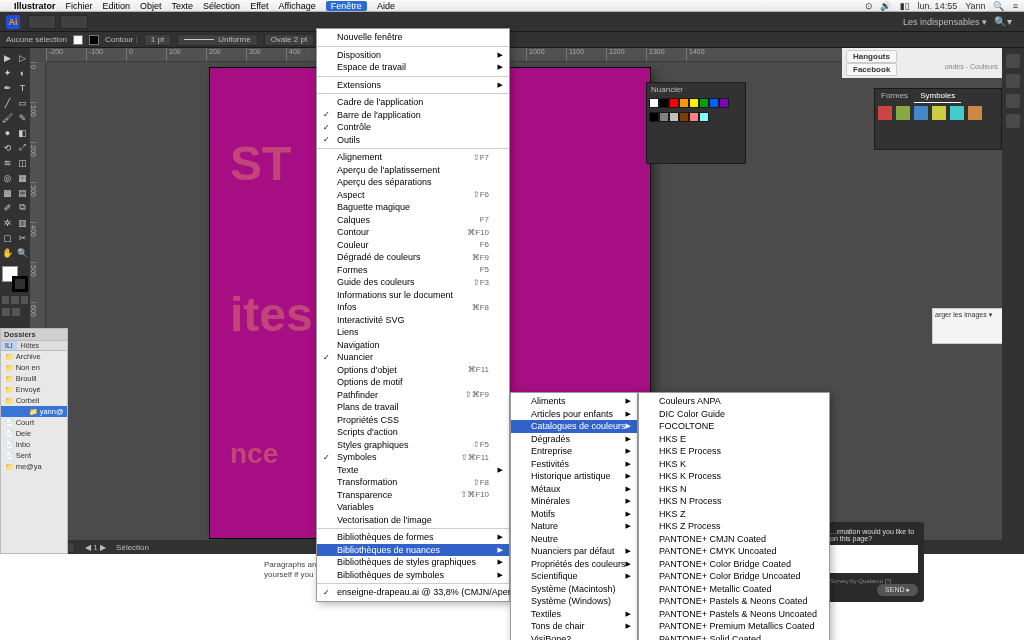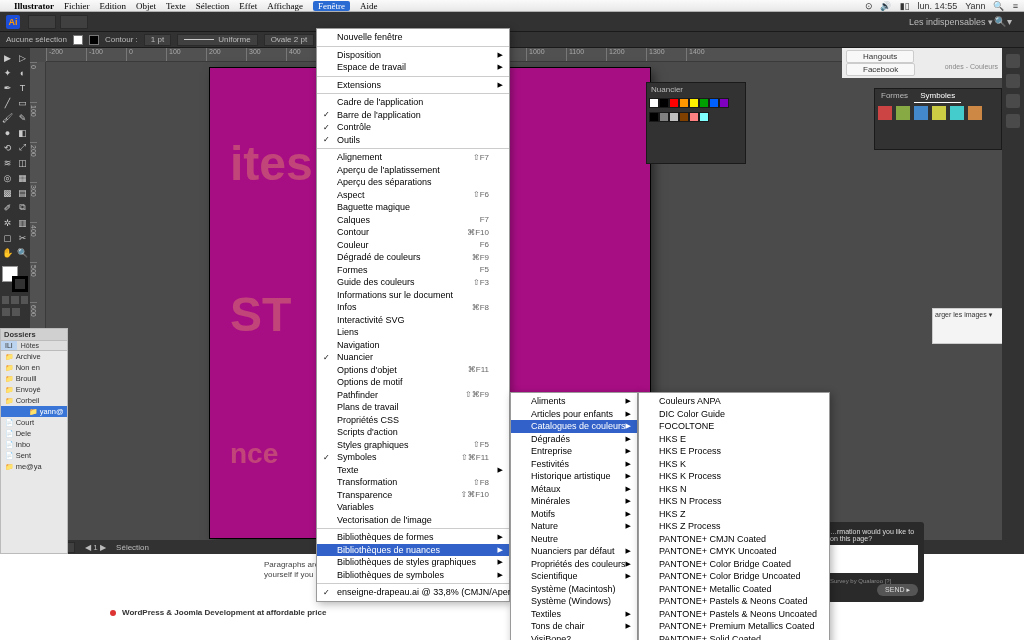--- a/index.html
+++ b/index.html
@@ -1,30 +1,30 @@
 <!DOCTYPE html>
 <html><head>
 <meta charset="utf-8">
 <style>
   * { box-sizing: border-box; margin: 0; padding: 0; font-family: "Lucida Grande", Arial, sans-serif; }
   body { width: 1024px; height: 640px; overflow: hidden; background: #fff; position: relative; font-size: 10px; color: #333; }
   
   .mac-menubar { position: absolute; top: 0; left: 0; right: 0; height: 12px; background: linear-gradient(#fafafa,#e8e8e8); display: flex; align-items: center; padding: 0 6px; font-size: 9px; border-bottom: 1px solid #b0b0b0; z-index: 100; }
   .mac-menubar .apple { margin-right: 8px; }
-  .mac-menubar .item { margin-right: 10px; color: #000; font-family: Liberation Serif, serif; }
+  .mac-menubar .item { margin-right: 10px; color: #000; }
   .mac-menubar .item.active { background: #2a6ad3; color: #fff; padding: 0 5px; border-radius: 2px; }
   .mac-menubar .spacer { flex: 1; }
   .mac-menubar .right { display: flex; align-items: center; gap: 8px; }
   .mac-menubar .right span { font-size: 9px; }
   
   .ai-appbar { position: absolute; top: 12px; left: 0; right: 0; height: 20px; background: #323232; border-bottom: 1px solid #1a1a1a; display: flex; align-items: center; padding: 0 6px; z-index: 20; }
   .ai-appbar .ai-logo { width: 14px; height: 14px; background: #1d4ed8; color: #ff9a00; font-weight: bold; font-size: 9px; display: flex; align-items: center; justify-content: center; border-radius: 2px; margin-right: 8px; }
   .ai-appbar .ctrl { width: 28px; height: 14px; background: #404040; margin-right: 4px; border: 1px solid #2a2a2a; }
   .ai-appbar .spacer { flex: 1; }
-  .ai-appbar .workspace { color: #bbb; font-size: 9px; margin-right: 2px; }
+  .ai-appbar .workspace { color: #bbb; font-size: 9px; margin-right: 8px; }
   .ai-appbar .search-icon { color:#bbb; margin-right:6px;}
   
   .options-bar { position: absolute; top: 32px; left: 0; right: 0; height: 16px; background: #323232; display: flex; align-items: center; padding: 0 6px; z-index: 20; border-bottom: 1px solid #1a1a1a; font-size: 8px; color: #bbb; gap: 6px; }
   .options-bar .field { background: #404040; border: 1px solid #2a2a2a; padding: 0 6px; height: 12px; display: flex; align-items: center; }
   .sw { width:10px;height:10px;background:#000;border:1px solid #777;}
   .sw.white{background:#fff;}
   
   .tools { position: absolute; top: 48px; left: 0; width: 30px; bottom: 86px; background: #323232; z-index: 19; padding:2px 0;}
   .tools .trow { display:flex; }
   .tools .tool { width:15px;height:15px; display:flex;align-items:center;justify-content:center;color:#ccc;font-size:9px;}
@@ -91,21 +91,21 @@
   .panel-brushes .sym{width:14px;height:14px;background:#555;}
   .collapsed-panels{position:absolute;top:48px;right:0;width:22px;bottom:86px;background:#323232;z-index:21;display:flex;flex-direction:column;align-items:center;gap:6px;padding-top:6px;}
   .collapsed-panels div{width:14px;height:14px;background:#4a4a4a;border-radius:2px;}
   
   .feedback{position:absolute;right:100px;bottom:38px;width:100px;height:80px;background:#2a2a2a;color:#ddd;font-size:7px;padding:6px;z-index:30;border-radius:3px;}
   .feedback textarea{width:100%;height:28px;background:#fff;border:none;font-size:6px;margin:3px 0;resize:none;}
   .feedback .send{float:right;background:#555;color:#ddd;padding:2px 8px;border-radius:8px;font-size:7px;}
   .feedback .by{font-size:6px;color:#888;}
   
   .safari-tabs{position:absolute;top:48px;right:22px;width:160px;height:30px;background:#ececec;z-index:2;font-size:8px;padding:2px 4px;}
-  .safari-tabs .tab{display:inline-block;padding:1px 16px;margin-right:4px;border:1px solid #ccc;background:#f8f8f8;border-radius:2px;}
+  .safari-tabs .tab{display:inline-block;padding:1px 6px;margin-right:4px;border:1px solid #ccc;background:#f8f8f8;border-radius:2px;font-weight:bold;}
   .finder-toolbar-peek{position:absolute;bottom:296px;right:12px;width:80px;height:36px;background:#f4f4f4;border:1px solid #ccc;z-index:2;font-size:7px;padding:2px;}
 </style>
 </head>
 <body>
 
 <div class="mac-menubar">
   <span class="apple"></span>
   <span class="item" style="font-weight:bold">Illustrator</span>
   <span class="item">Fichier</span>
   <span class="item">Edition</span>
@@ -248,22 +248,22 @@
       <span>200</span>
       <span>300</span>
       <span>400</span>
       <span>500</span>
       <span>600</span>
       <span>700</span>
       <span>800</span>
     </div>
   <div class="artboard">
     <div class="watermark">
+        <span>ST</span>
         <span>ites</span>
-        <span>ST</span>
         <span style="font-size:28px;">nce</span>
       </div>
     <div class="ribbon">
         <div class="piece p1"></div>
         <div class="piece p2"></div>
         <div class="brush"></div>
         <div class="handle"></div>
       </div>
     <div class="guide-v"></div>
   </div>
@@ -350,24 +350,20 @@
 <div class="mail-clock">
   <div style="font-size:10px;color:#555;">13:56</div>
   <div>dem — Courrier entrant</div>
 </div>
 
 <div class="browser-strip">
   <span>Paragraphs are very easy; separate them with a blank line. You can write your paragraph on one long line, or you can wrap the lines yourself if you prefer.</span>
 </div>
 
 <div class="mail-strip">
-  <div class="row">
-      <span class="dot red"></span>
-      <b>WordPress &amp; Joomla Development at affordable price</b>
-    </div>
 </div>
 
 <div class="feedback">
   <div>…rmation would you like to on this page?</div>
   <textarea style=""></textarea>
   <div><span class="by">Survey by Qualaroo [?]</span><span class="send">SEND ▸</span></div>
 </div>
 
 <div class="menu menu1" id="menu1">
     <div class="mi">

